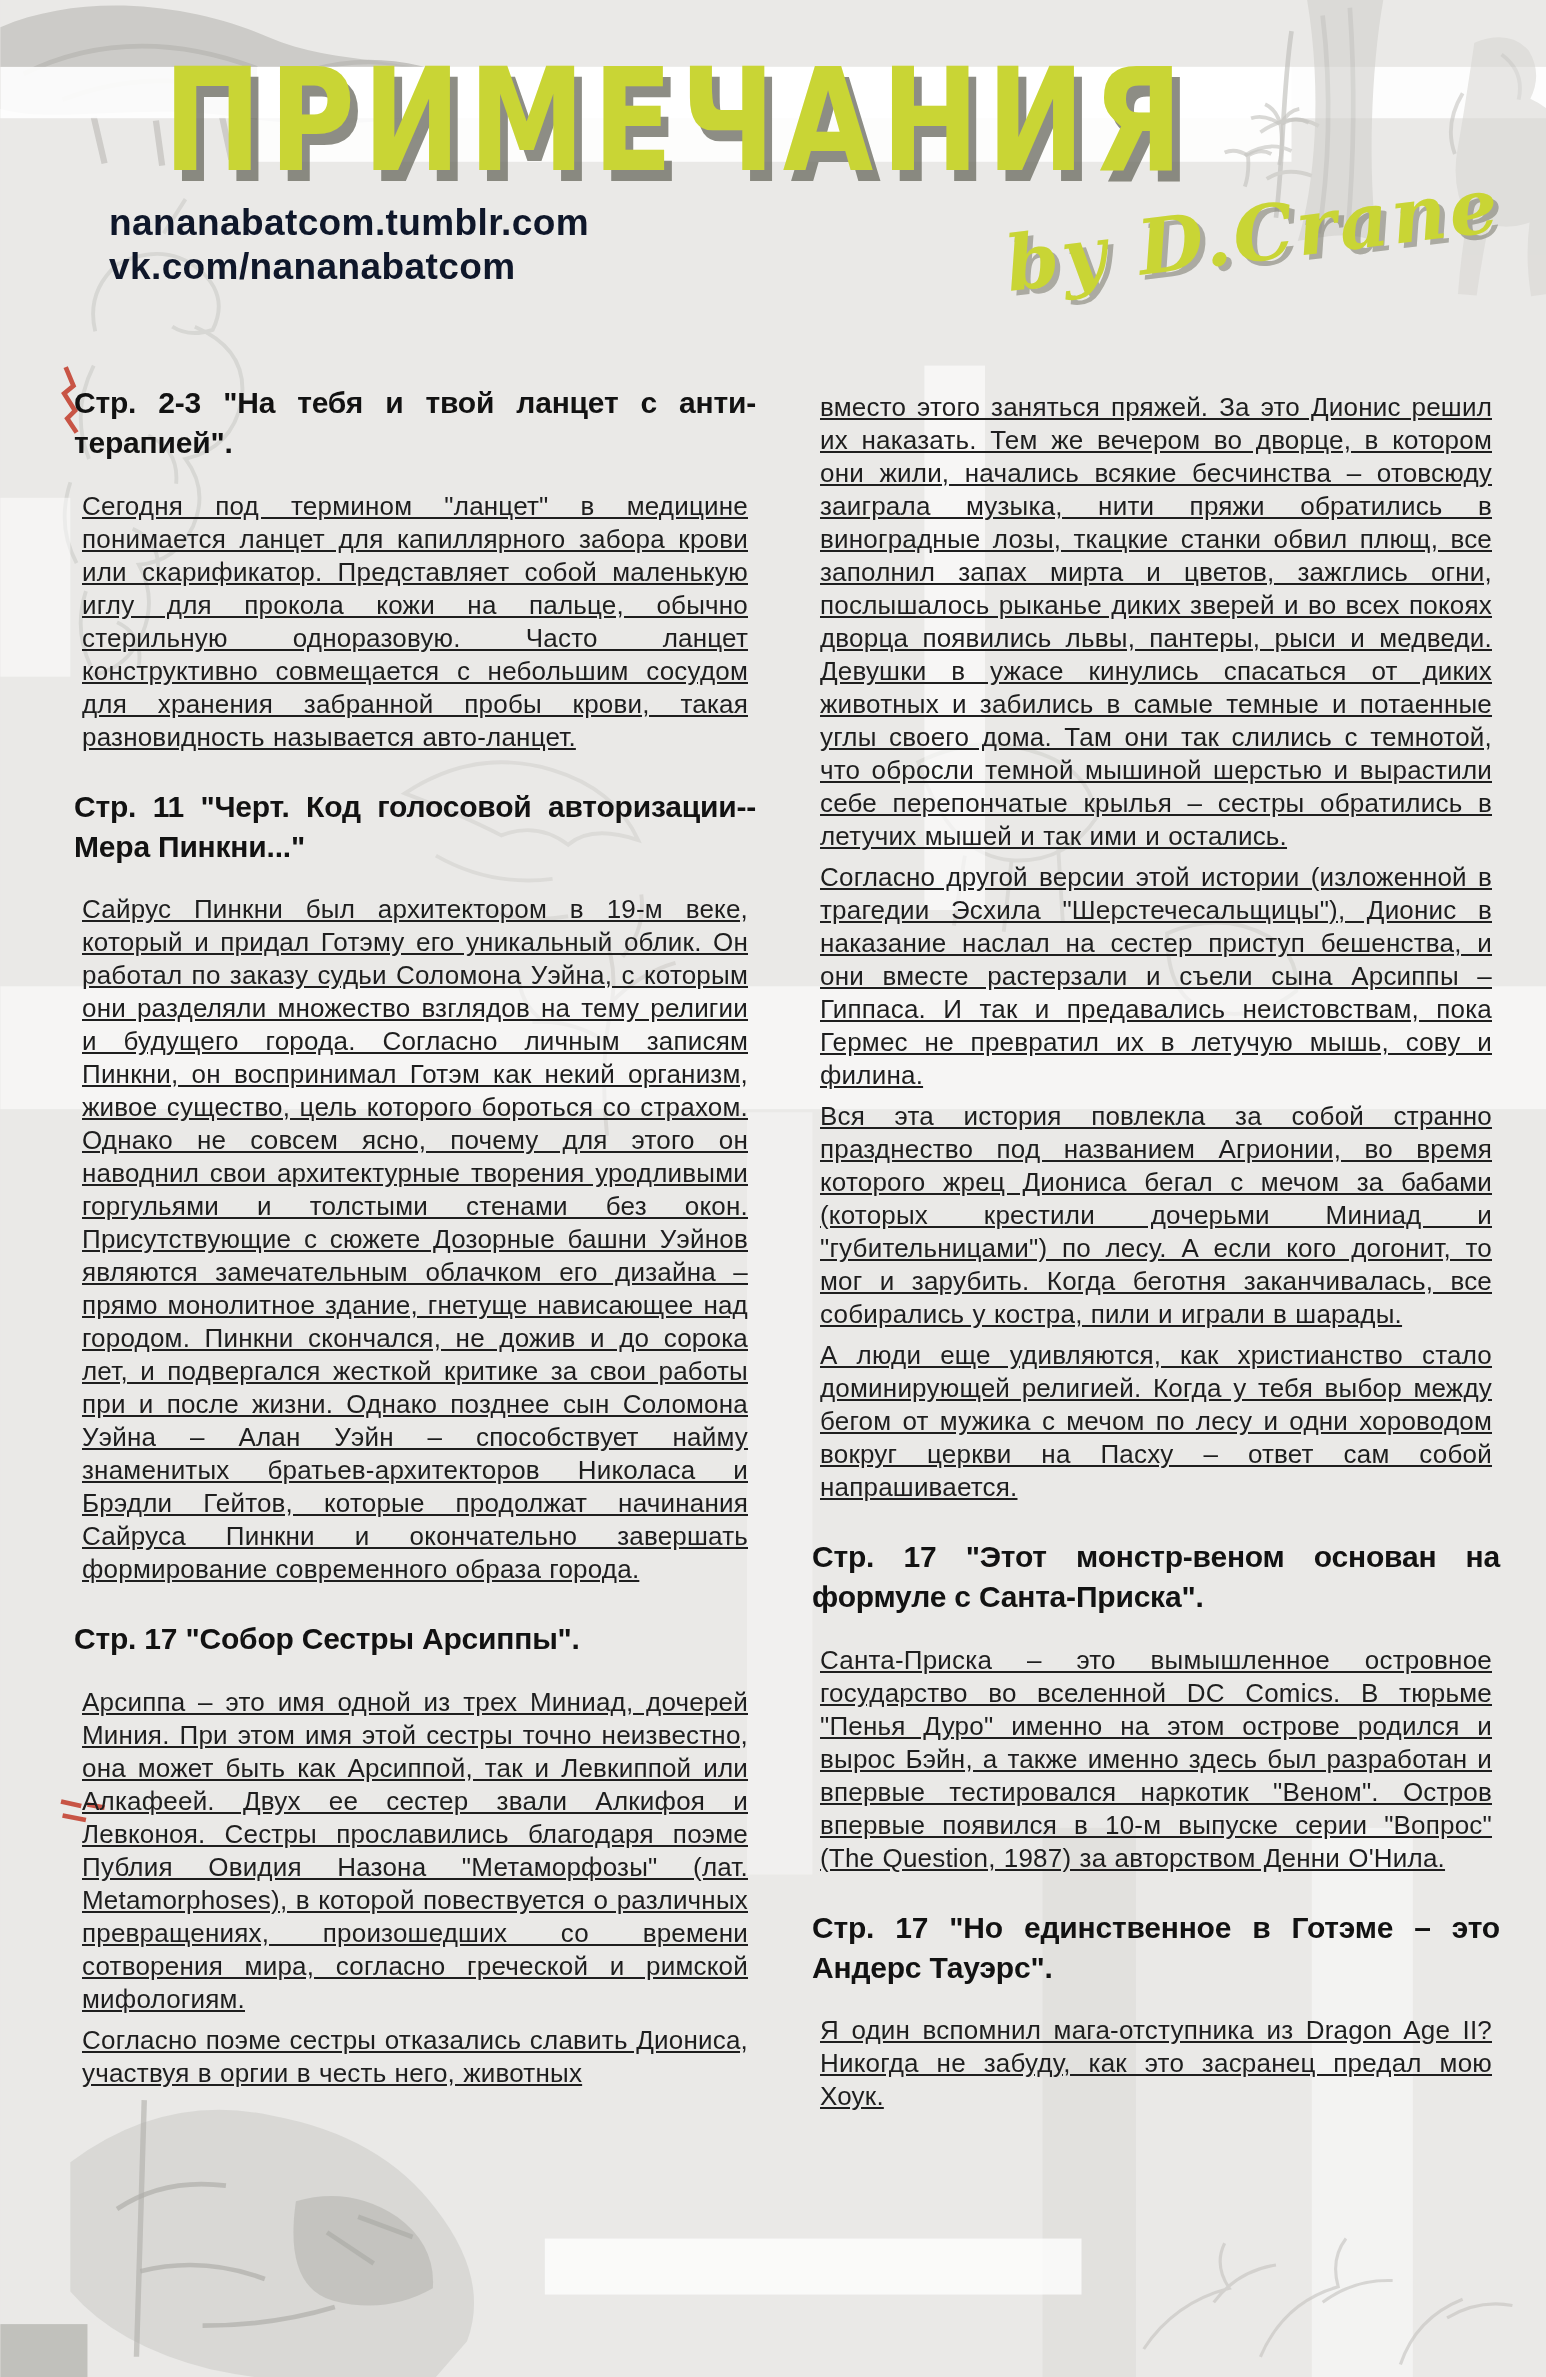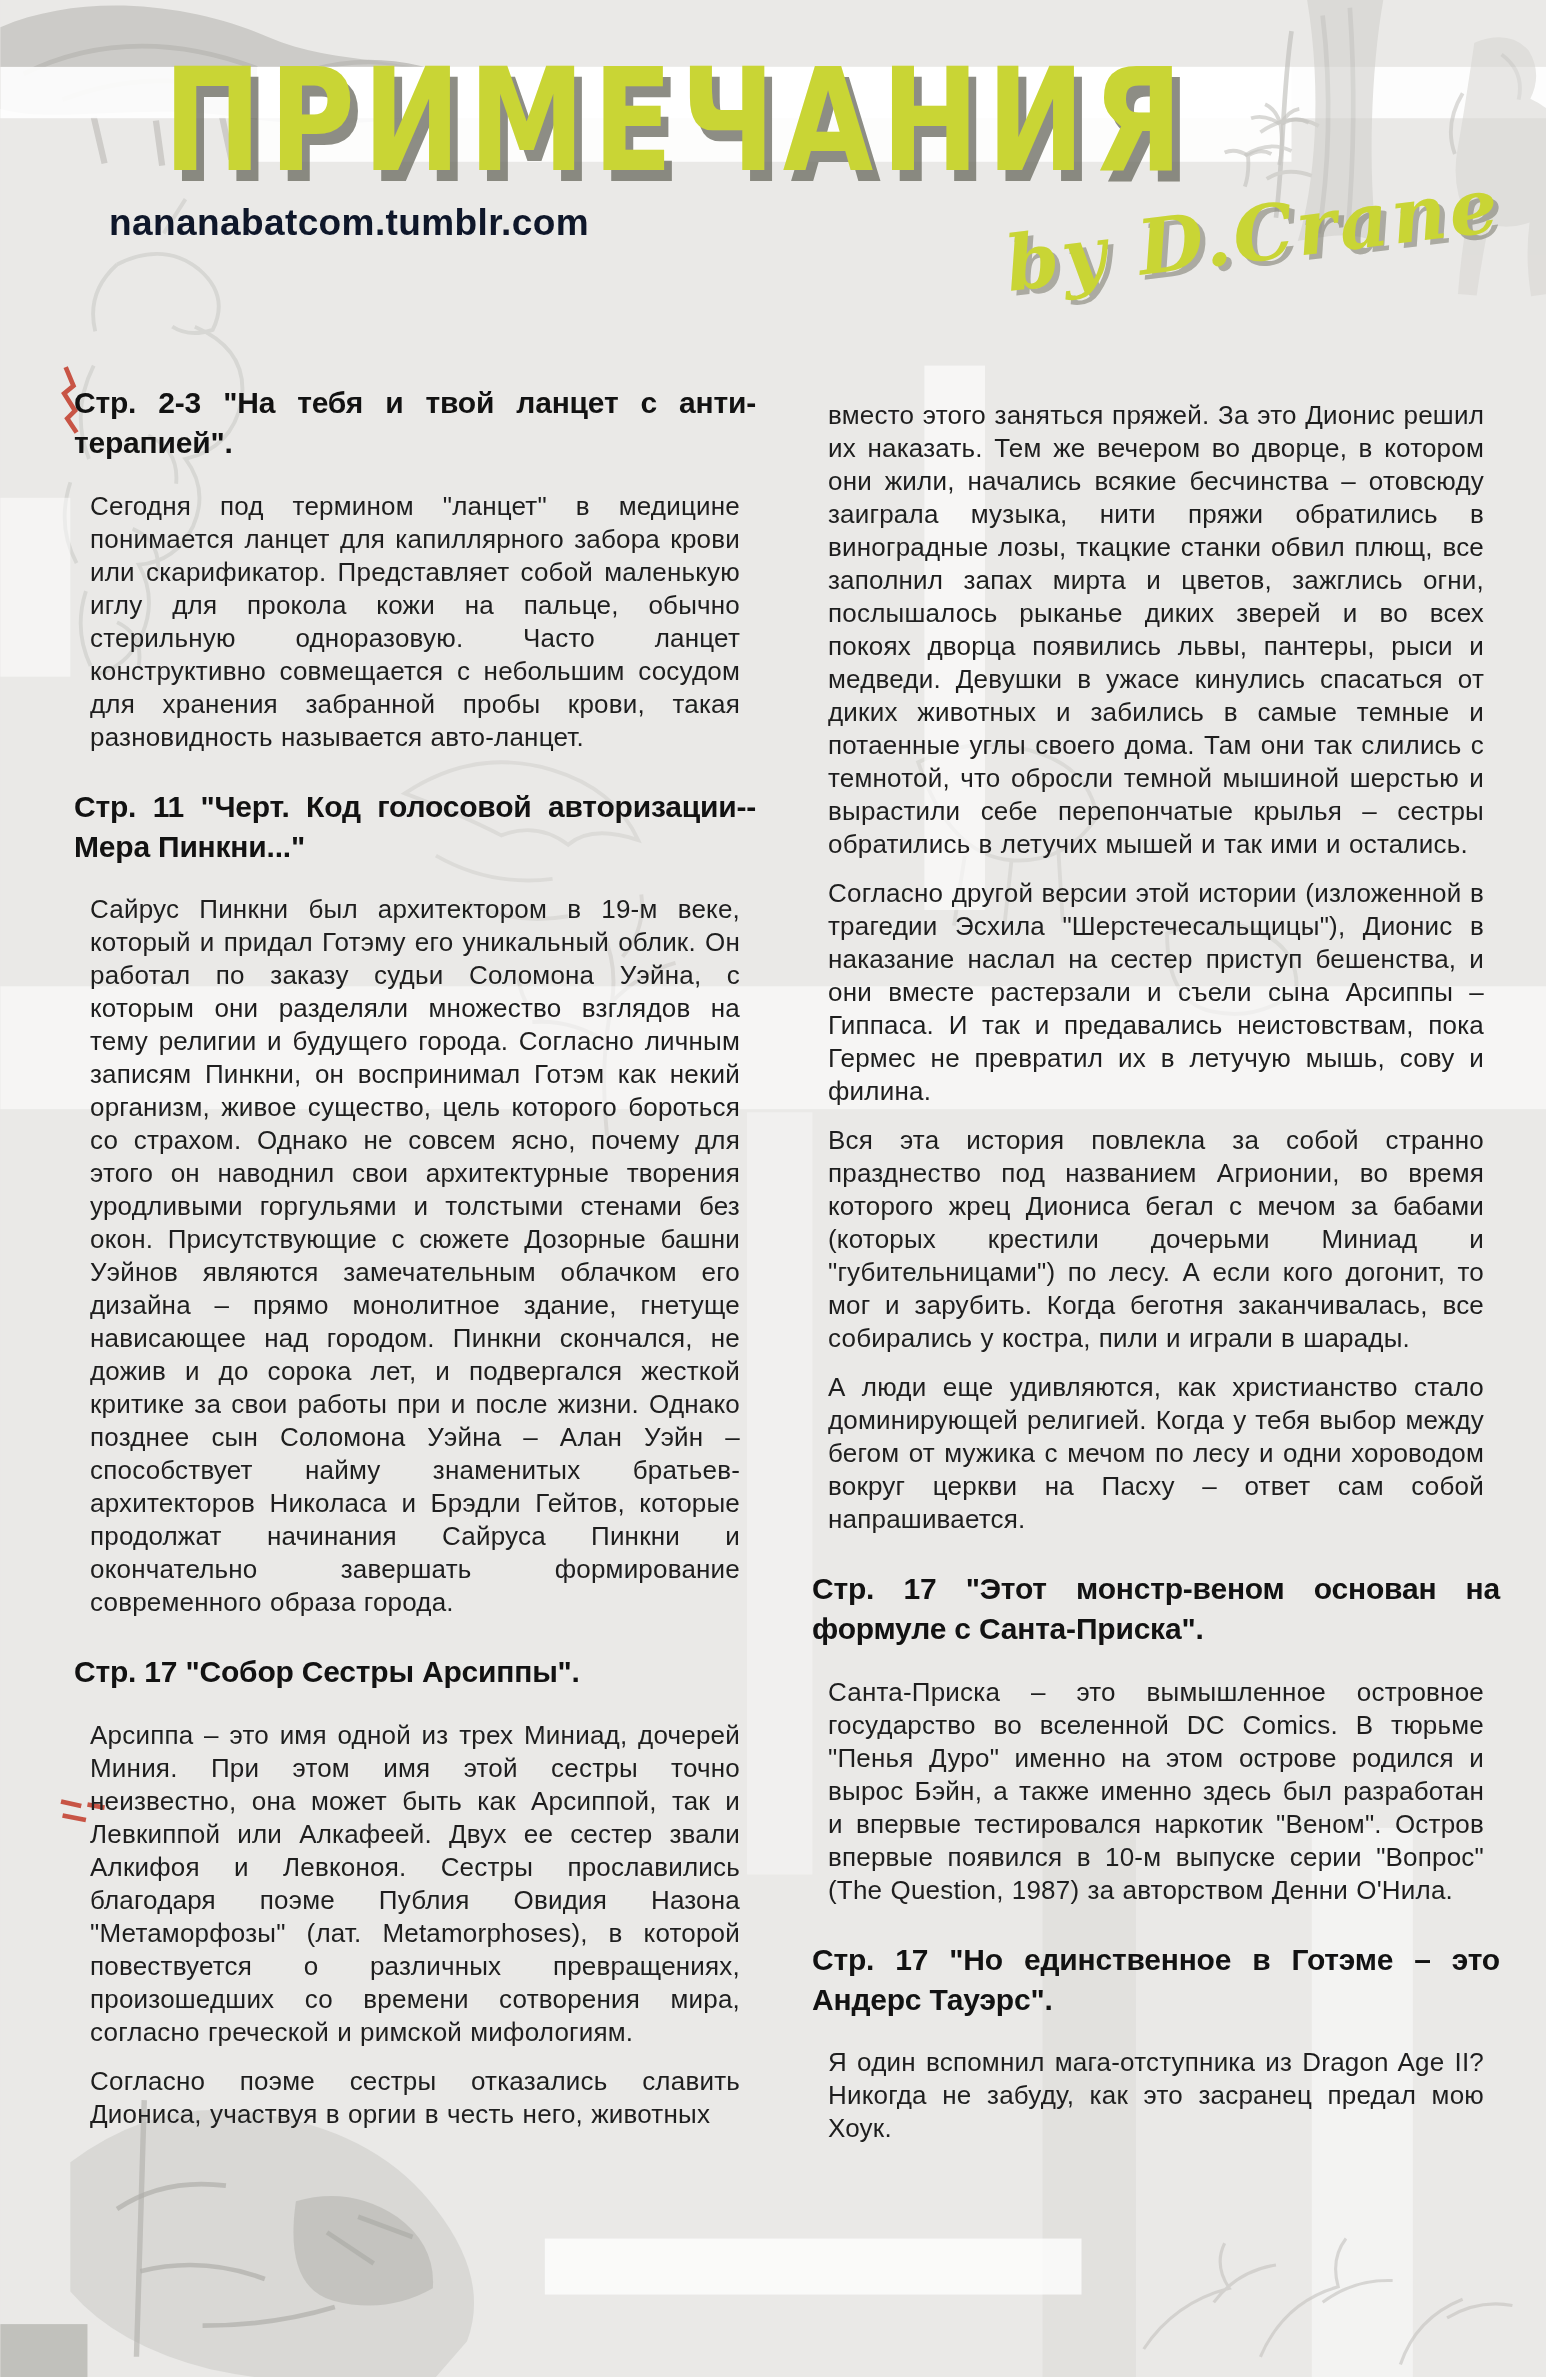--- a/index.html
+++ b/index.html
@@ -35,24 +35,24 @@
     font-size:76px;letter-spacing:3.1px;white-space:nowrap;
     color:var(--title-yellow,#d2dc3a);
     text-shadow:4.7px 5.4px 0 rgba(118,118,106,.55);
     transform:rotate(-7deg);
   }
 
   .col{position:absolute;top:383px;color:#1e1e1e;}
   .col-left{left:74px;width:682px;}
   .col-right{left:812px;width:688px;}
   .col p{
-    margin:16px;
+    margin:8px;
     font-size:26px;line-height:33px;
     text-align:justify;text-align-last:left;
-    letter-spacing:0.2px;word-spacing:0.8px;
+    letter-spacing:0.2px;word-spacing:0.8px;text-decoration:underline;
   }
   .col h2{
     margin:33px 0 26.5px;
     font-size:30px;line-height:40px;font-weight:700;
     color:#121212;
     text-align:justify;text-align-last:left;
     letter-spacing:-0.2px;
   }
   .col h2:first-child{margin-top:0;}
 </style>
@@ -130,20 +130,21 @@
 
   <g stroke="#c23a28" stroke-width="6" fill="none" opacity="0.85">
     <path d="M84,472 l10,24 -12,10 14,22 -10,10 12,18"></path>
     <path d="M78,2316 l26,6 M80,2334 l30,6 M112,2320 l22,4"></path>
   </g>
 </svg>
 
 <div class="page-title">ПРИМЕЧАНИЯ</div>
 <div class="site-links">
   <div>nananabatcom.tumblr.com</div>
+  <div>vk.com/nananabatcom</div>
 </div>
 <div class="byline">by D.Crane</div>
 
 <div class="col col-left">
     <h2>Стр. 2-3 "На тебя и твой ланцет с анти-терапией".</h2>
     <p>Сегодня под термином "ланцет" в медицине понимается ланцет для капиллярного забора крови или скарификатор. Представляет собой маленькую иглу для прокола кожи на пальце, обычно стерильную одноразовую. Часто ланцет конструктивно совмещается с небольшим сосудом для хранения забранной пробы крови, такая разновидность называется авто-ланцет.</p>
     <h2>Стр. 11 "Черт. Код голосовой авторизации-- Мера Пинкни..."</h2>
     <p>Сайрус Пинкни был архитектором в 19-м веке, который и придал Готэму его уникальный облик. Он работал по заказу судьи Соломона Уэйна, с которым они разделяли множество взглядов на тему религии и будущего города. Согласно личным записям Пинкни, он воспринимал Готэм как некий организм, живое существо, цель которого бороться со страхом. Однако не совсем ясно, почему для этого он наводнил свои архитектурные творения уродливыми горгульями и толстыми стенами без окон. Присутствующие с сюжете Дозорные башни Уэйнов являются замечательным облачком его дизайна – прямо монолитное здание, гнетуще нависающее над городом. Пинкни скончался, не дожив и до сорока лет, и подвергался жесткой критике за свои работы при и после жизни. Однако позднее сын Соломона Уэйна – Алан Уэйн – способствует найму знаменитых братьев-архитекторов Николаса и Брэдли Гейтов, которые продолжат начинания Сайруса Пинкни и окончательно завершать формирование современного образа города.</p>
     <h2>Стр. 17 "Собор Сестры Арсиппы".</h2>
     <p>Арсиппа – это имя одной из трех Миниад, дочерей Миния. При этом имя этой сестры точно неизвестно, она может быть как Арсиппой, так и Левкиппой или Алкафеей. Двух ее сестер звали Алкифоя и Левконоя. Сестры прославились благодаря поэме Публия Овидия Назона "Метаморфозы" (лат. Metamorphoses), в которой повествуется о различных превращениях, произошедших со времени сотворения мира, согласно греческой и римской мифологиям.</p>

